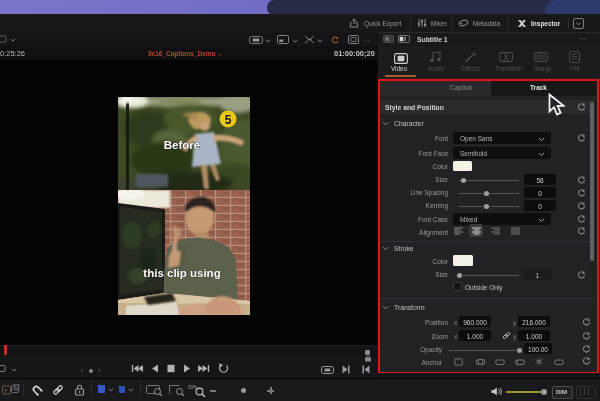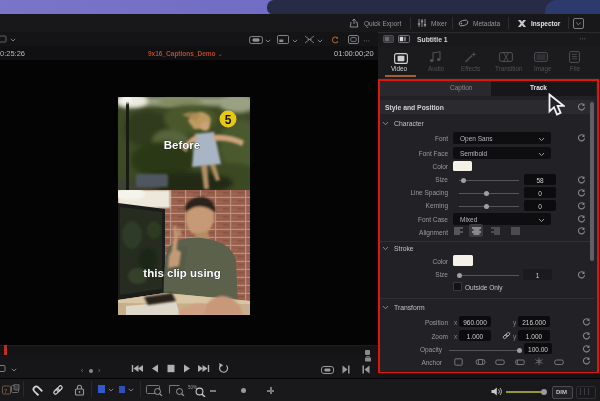--- a/index.html
+++ b/index.html
@@ -90,21 +90,21 @@
   <svg class="abs" style="left:348px;top:3px;" width="11" height="9" viewBox="0 0 11 9">
       <rect x="0.5" y="0.5" width="10" height="8" rx="1.4" fill="none" stroke="#8f8f8f" stroke-width="0.9"></rect>
       <rect x="2.8" y="2.6" width="5.4" height="3.8" rx="0.8" fill="none" stroke="#8f8f8f" stroke-width="0.8"></rect>
     </svg>
   <div class="abs txt" style="left:363px;top:5px;color:#9a9a9a;font-size:7px;letter-spacing:0.5px;">⋯</div>
 </div>
 
 <div class="abs" style="left:0;top:46px;width:378px;height:14px;background:#101013;"></div>
 <div class="abs txt" style="left:0px;top:50px;color:#b9b9bd;font-size:7.5px;">0:25:26</div>
 <div class="abs txt" style="left:148px;top:51px;color:#b44a2c;font-size:6.5px;font-weight:bold;">9x16_Captions_Demo <span style="font-weight:normal;">⌄</span></div>
-<div class="abs txt" style="left:334px;top:50px;color:#c5c5c9;font-size:7.5px;">01:00:00;20</div>
+<div class="abs txt" style="left:334px;top:50px;color:#c5c5c9;font-size:7.5px;font-weight:bold;">01:00:00;20</div>
 
 <div class="abs" style="left:0;top:60px;width:378px;height:285px;background:#040405;"></div>
 
 <div id="video" class="abs" style="left:118px;top:97px;width:132px;height:218px;background:#222;">
 
   <svg class="abs" style="left:0;top:0;" width="132" height="93" viewBox="0 0 132 93">
     <defs>
       <filter id="b1" x="-30%" y="-30%" width="160%" height="160%">
           <feGaussianBlur stdDeviation="2"></feGaussianBlur>
         </filter>

